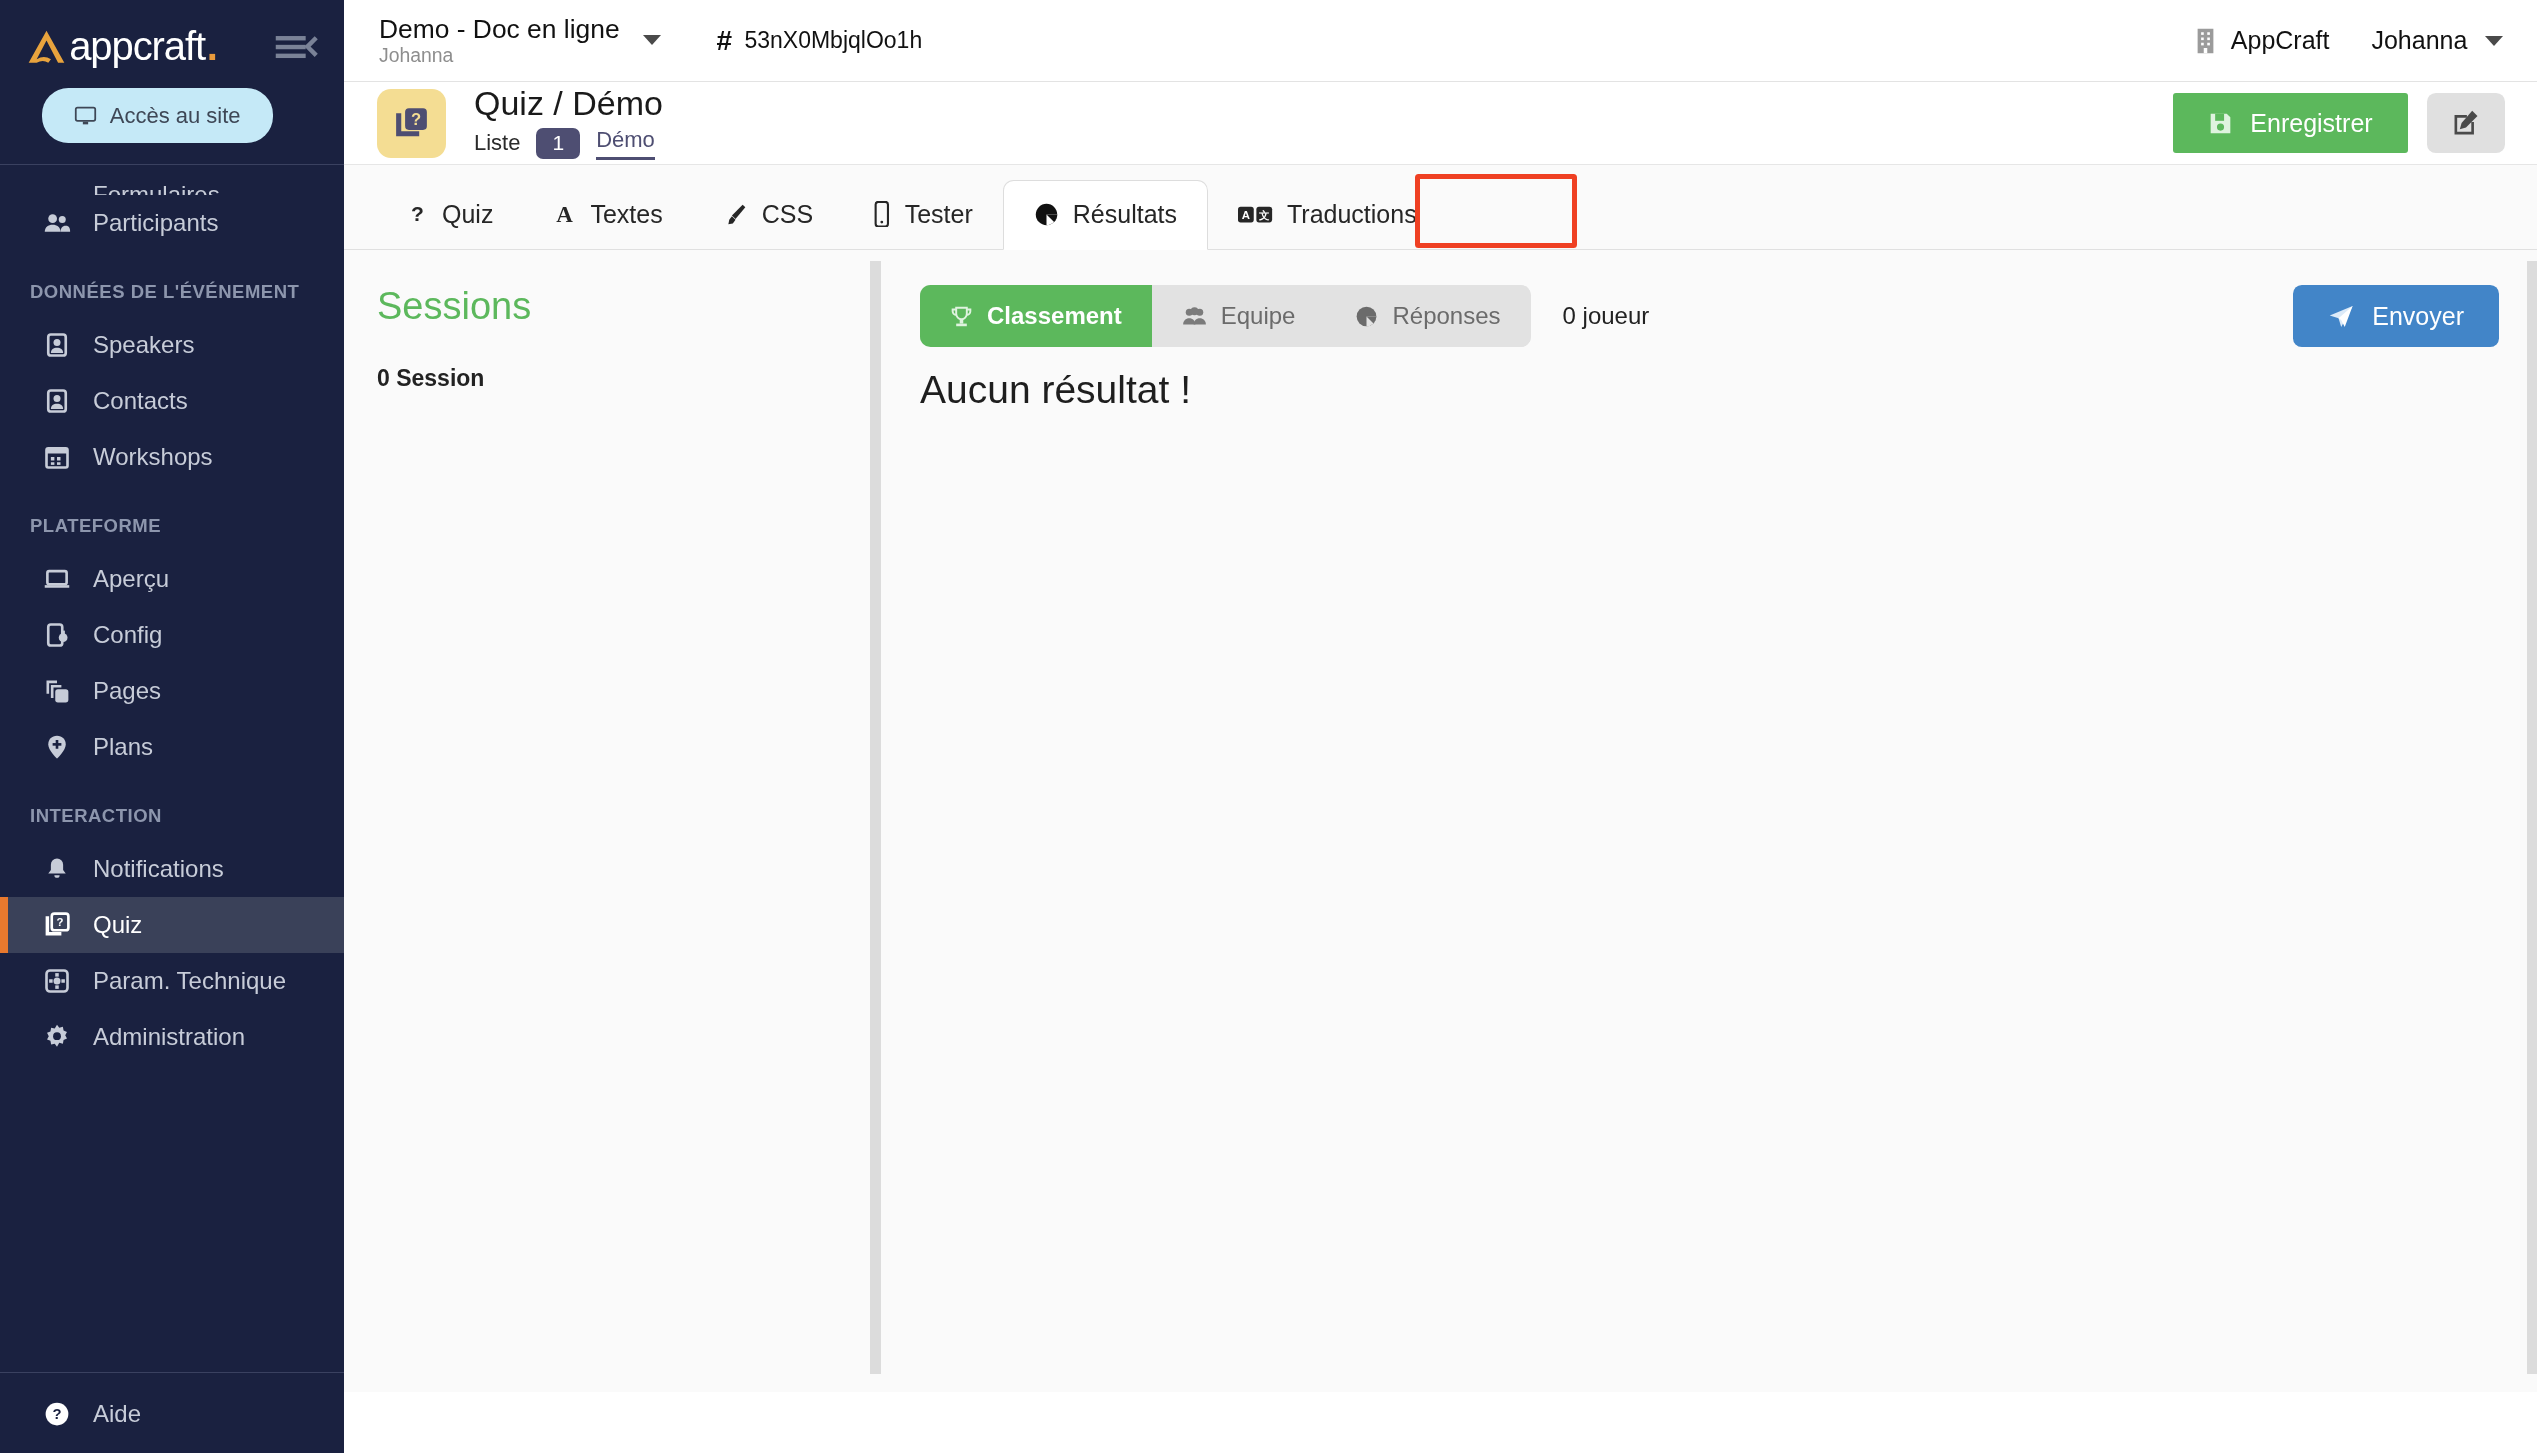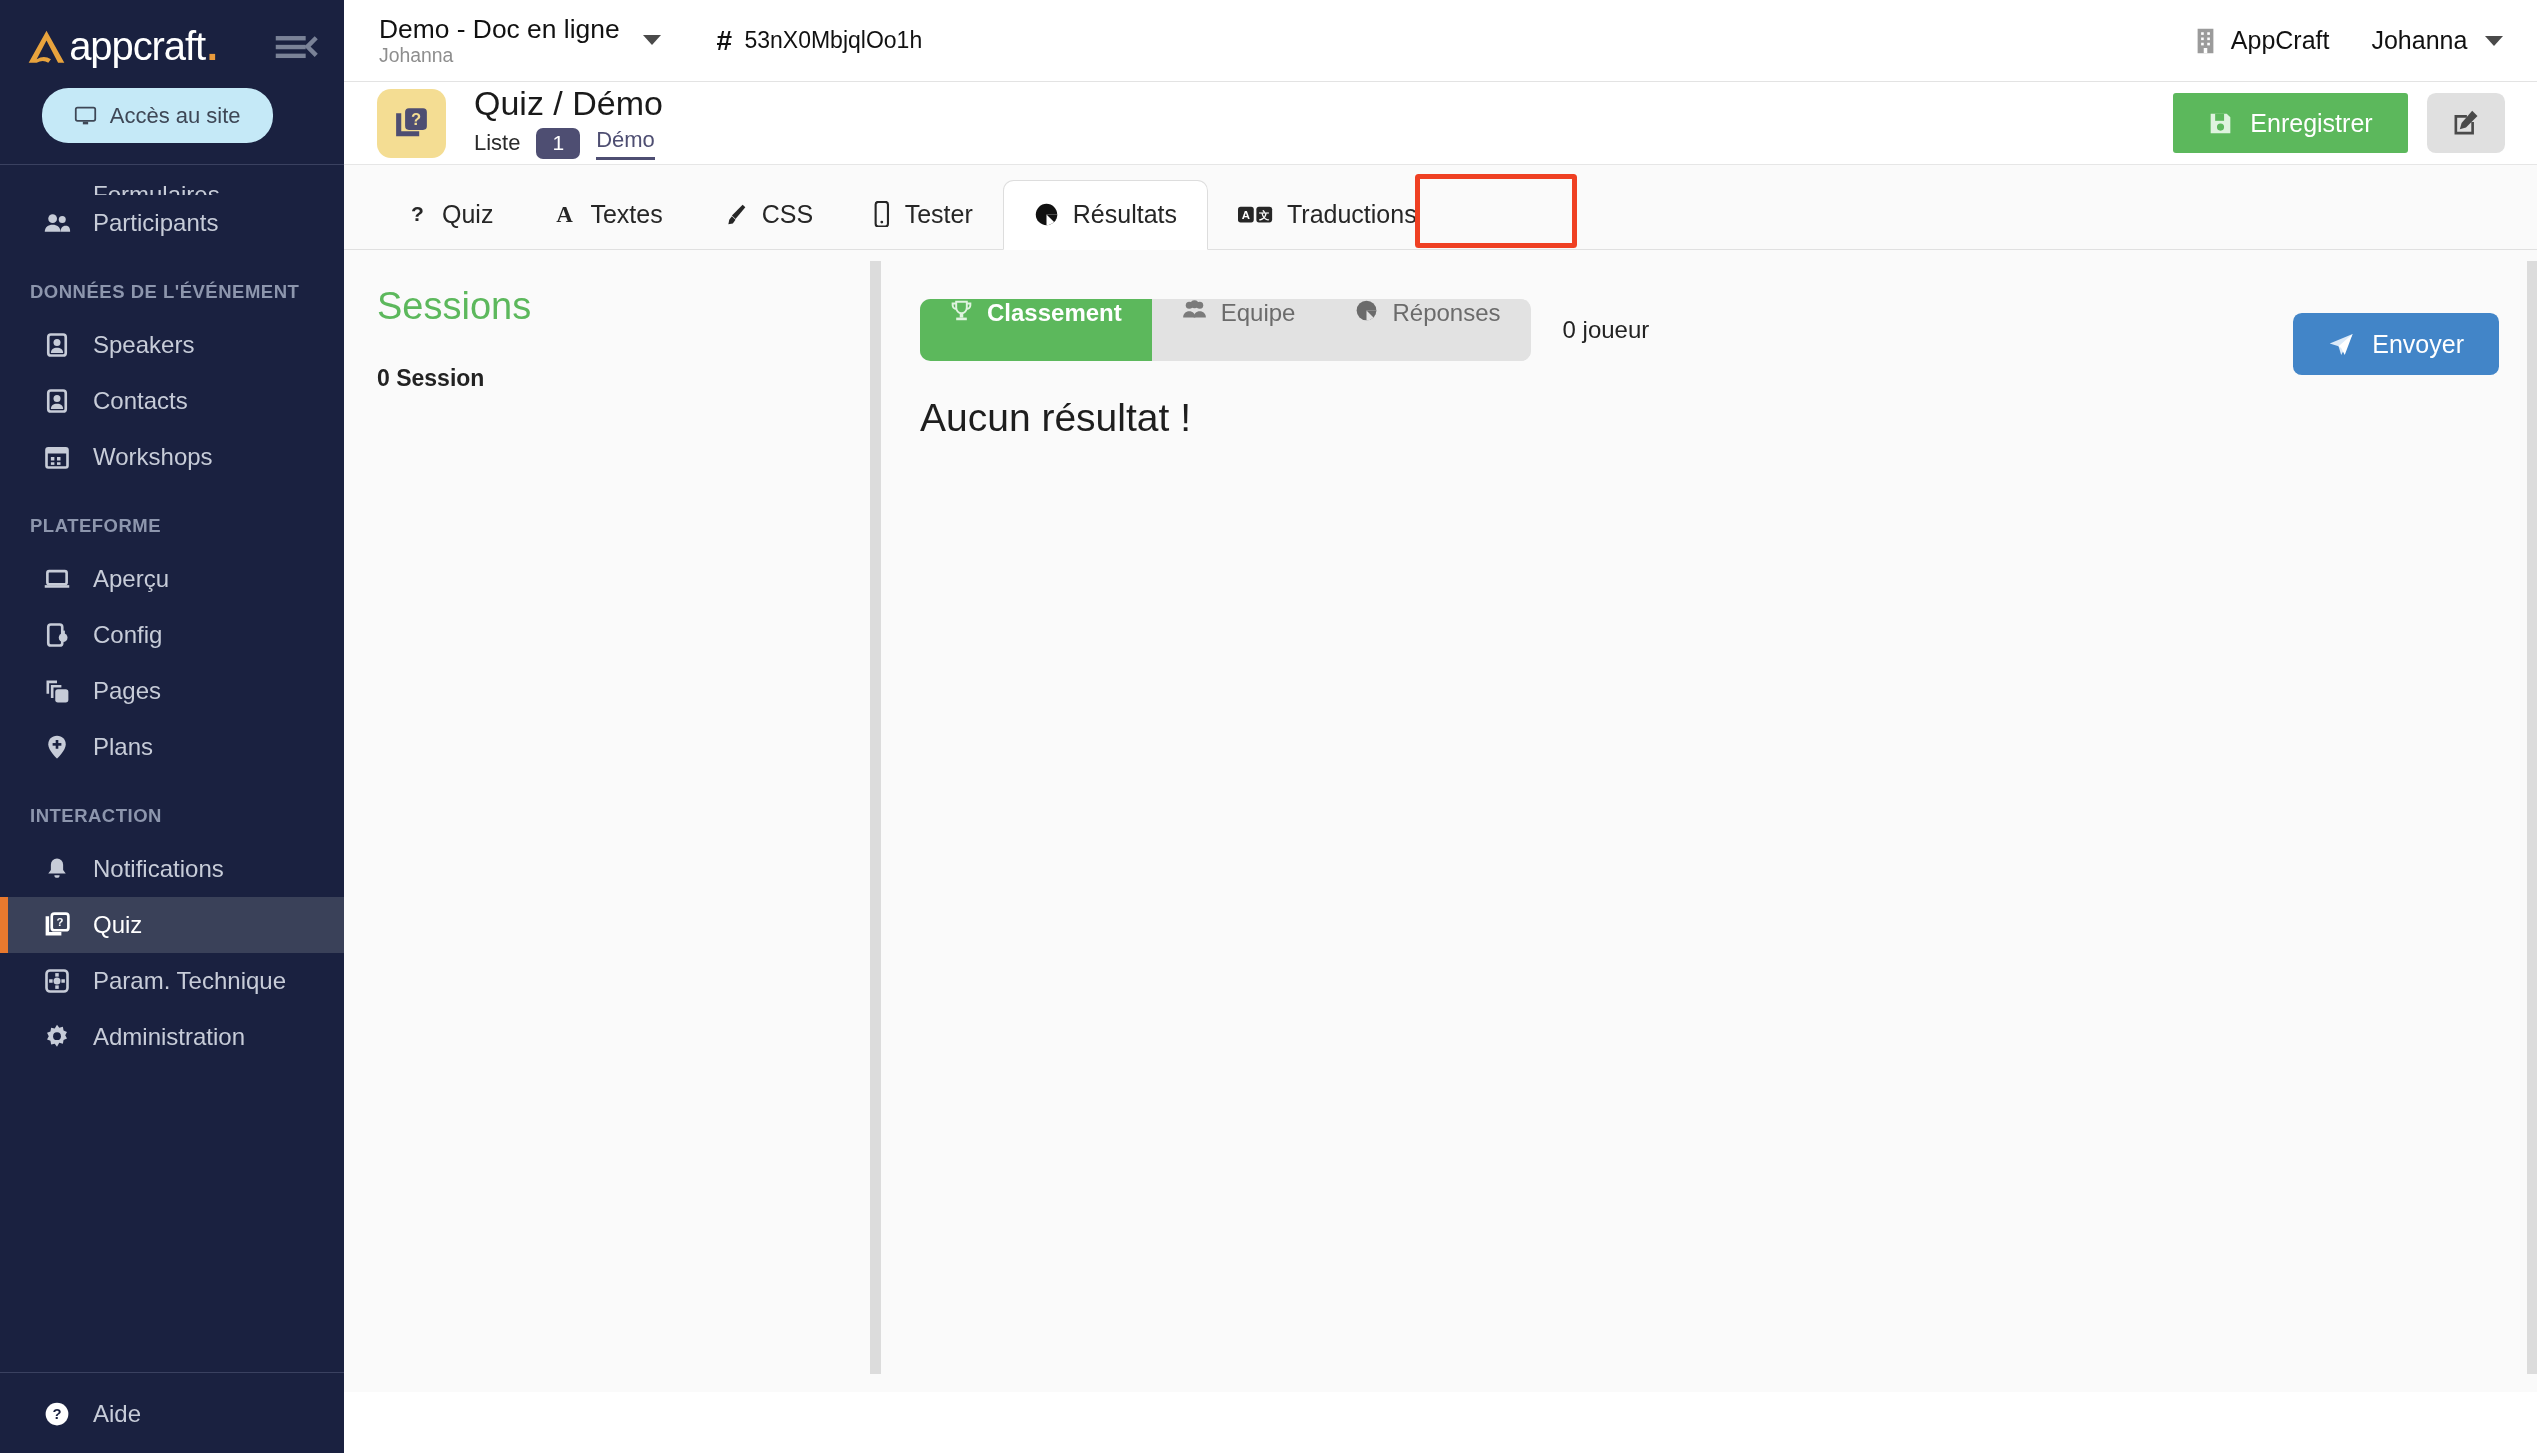--- a/index.html
+++ b/index.html
@@ -153,31 +153,31 @@
     position: absolute; right: 0; top: 10.6px; width: 11.5px; bottom: 17.6px;
     background: #DCDCDC; border-radius: 0; cursor: pointer;
   }
 
   .results-pane { flex: 1; padding: 35px 39px 0 39px; background: #fafafa; position: relative; }
   .results-toolbar { display: flex; align-items: center; }
   .seg {
     display: flex; border-radius: 10.6px; overflow: hidden; background: #E2E2E2;
   }
   .seg-btn {
-    display: flex; gap: 14px;
+    display: flex; align-items: center; gap: 14px;
     padding: 0 30px; height: 62px; font-size: 24px;
     color: #6B6B6B; cursor: pointer; background: #E2E2E2; border: none;
     font-family: inherit;
   }
   .seg-btn.on { background: #5CB85C; color: #ffffff; font-weight: 700; }
   .players { margin-left: 32px; font-size: 24px; color: #222; }
   .btn-send {
     margin-left: auto; background: #4285C8; color: #fff; border: none;
     border-radius: 8.8px; height: 62px; padding: 0 35px; font-size: 25px;
-    display: flex; align-items: center; gap: 17.6px; cursor: pointer; font-family: inherit; margin-top: 28px;
+    display: flex; align-items: center; gap: 17.6px; cursor: pointer; font-family: inherit;
   }
   .no-result { margin-top: 21px; font-size: 39px; color: #1e1e1e; font-weight: 400; }
   .r-scrollbar {
     position: absolute; right: 0; top: 10.6px; width: 11.5px; bottom: 17.6px;
     background: #DCDCDC; cursor: pointer;
   }
   svg { display: block; }
 </style>
 </head>
 <body>

